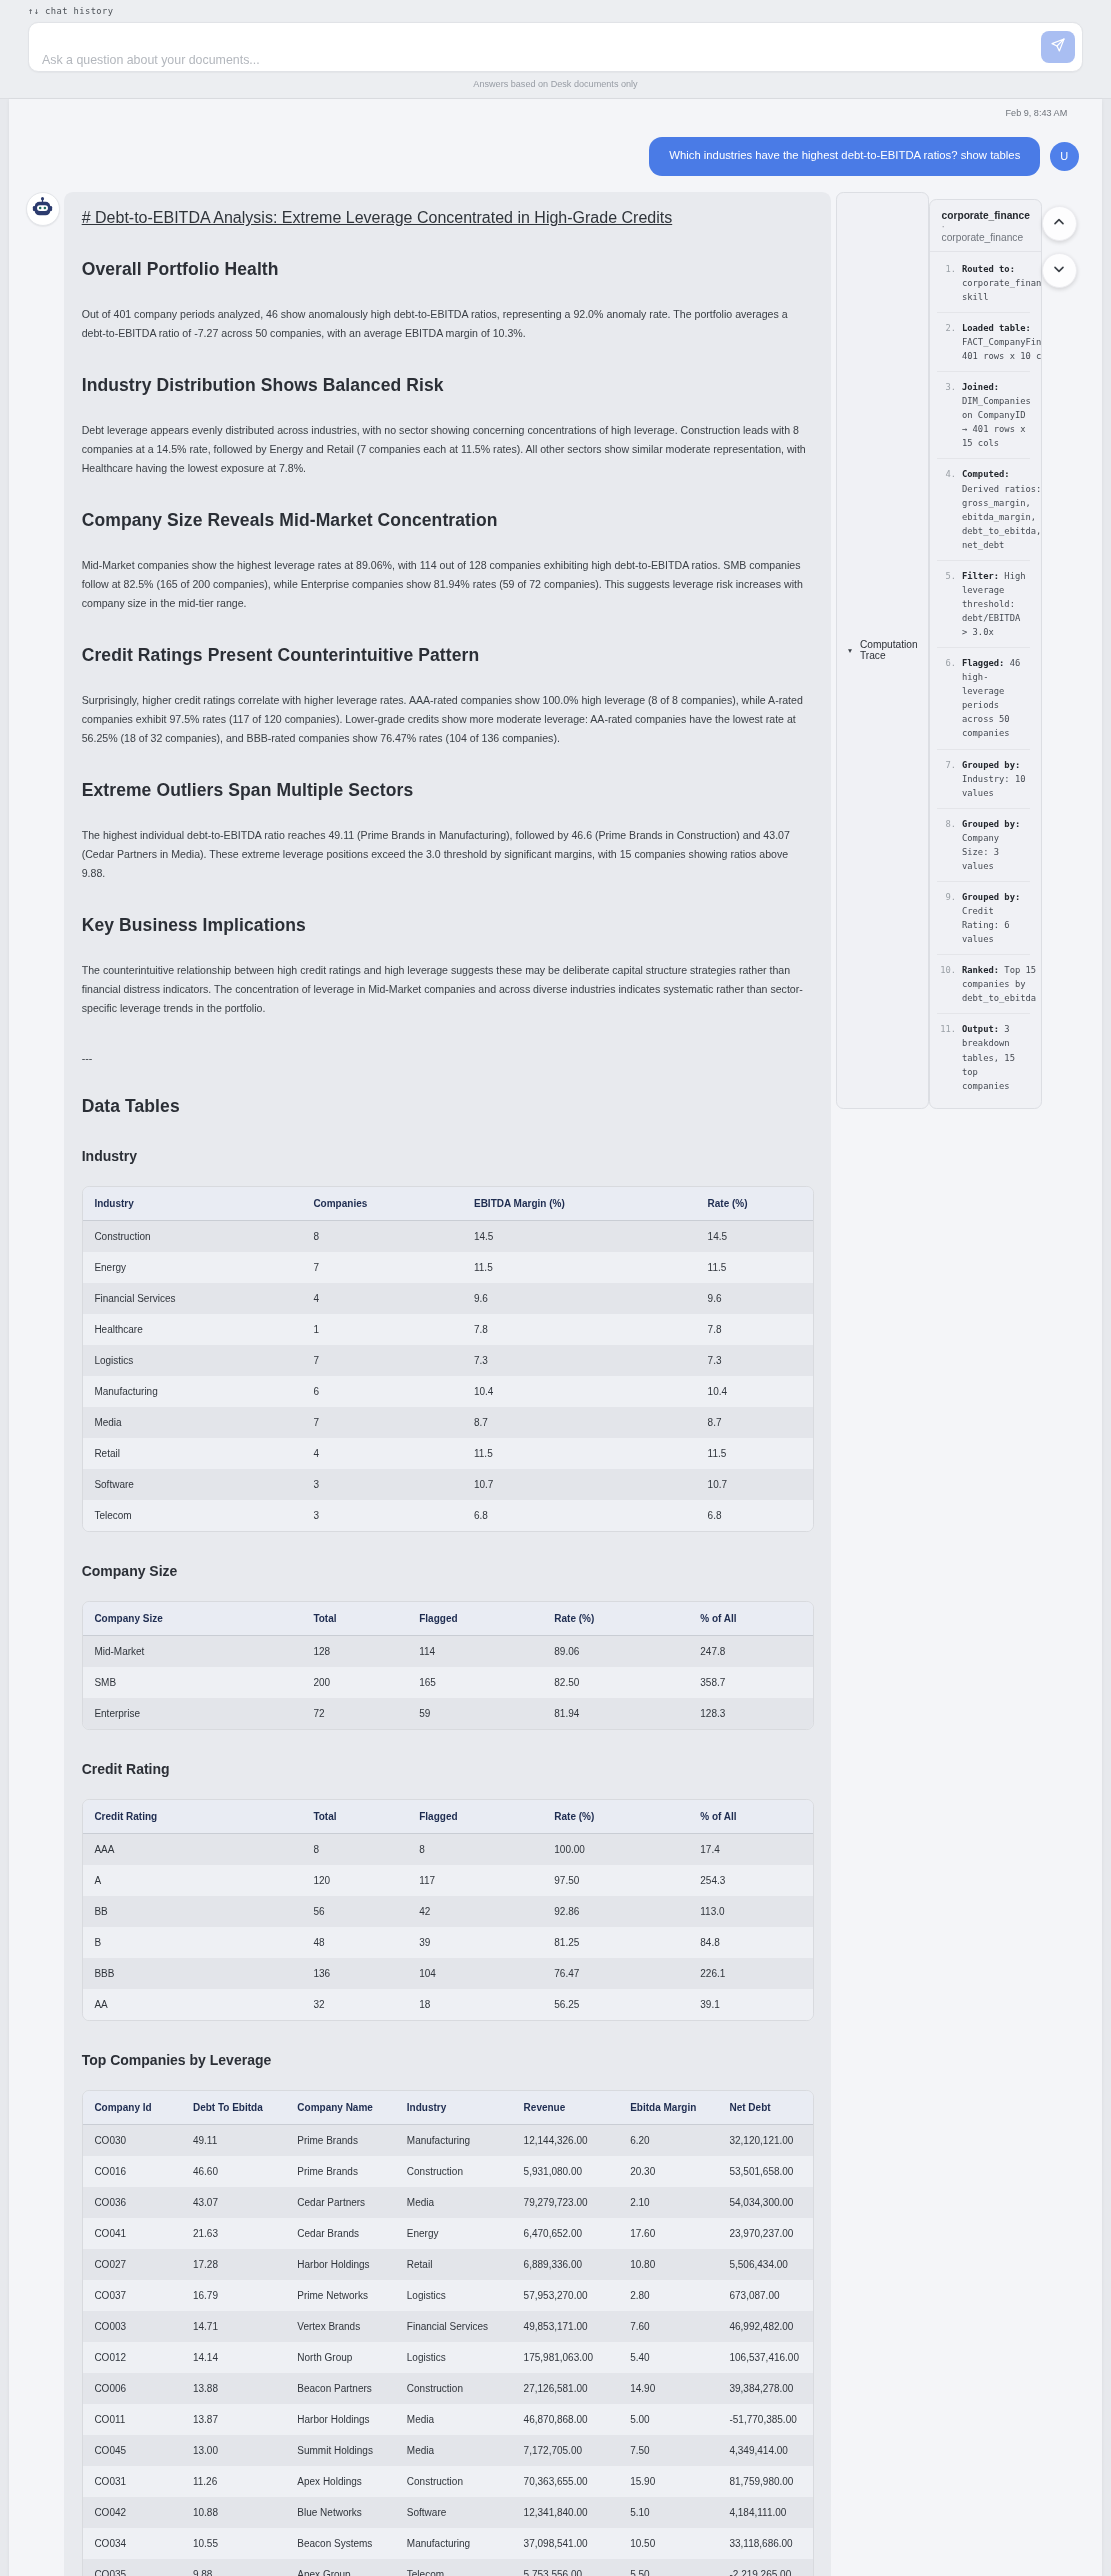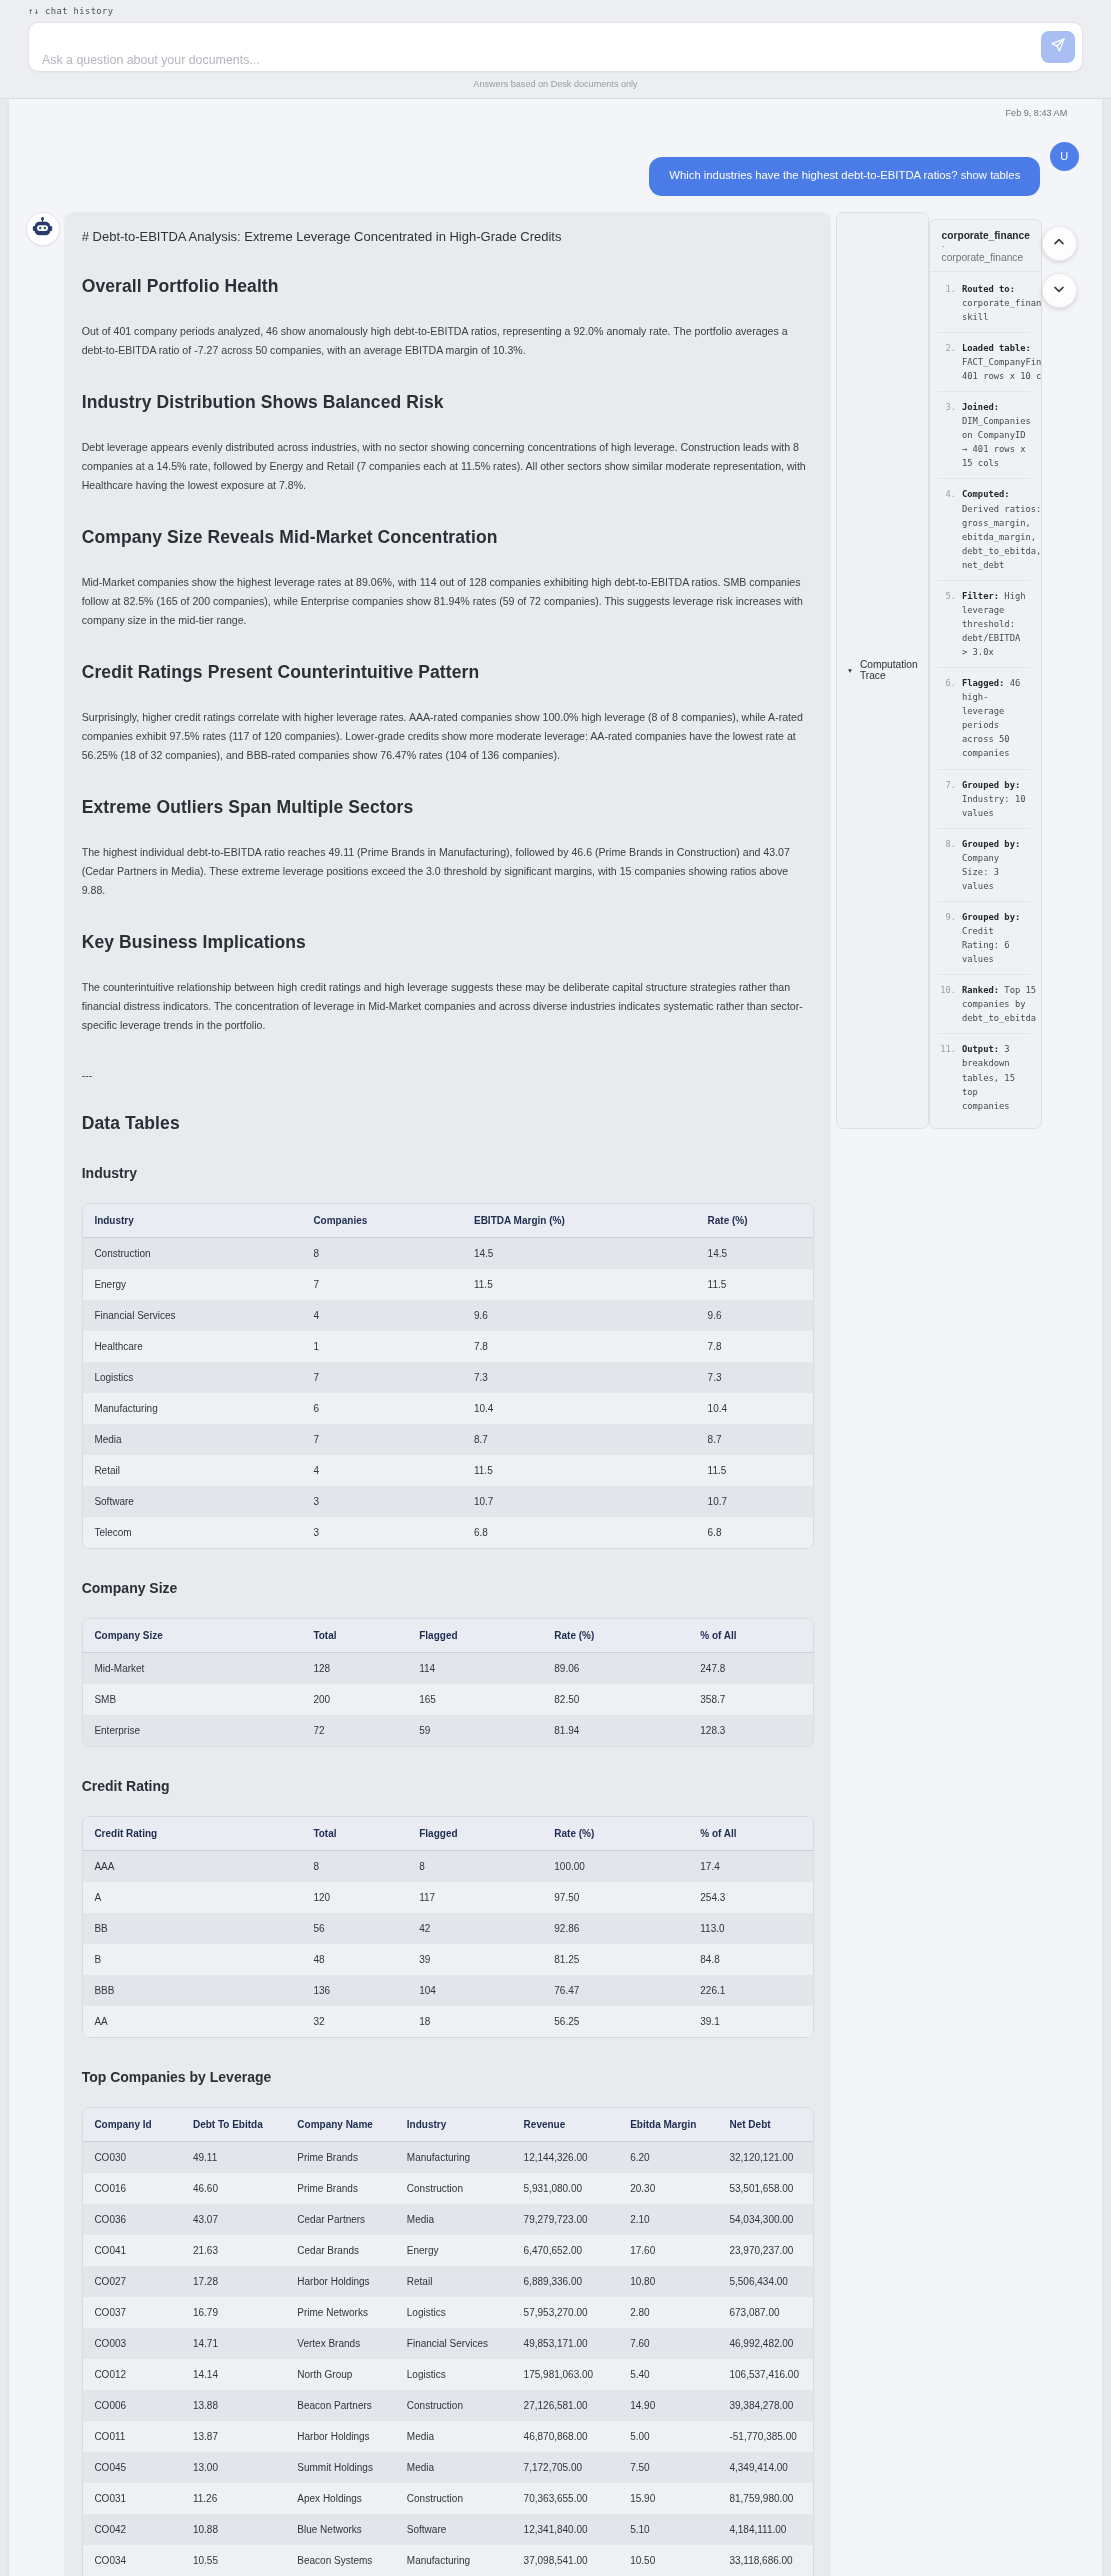--- a/index.html
+++ b/index.html
@@ -13,29 +13,29 @@
   .input-shell { position:relative; margin:0 28px; background:#ffffff; border:0.7px solid #e1e3e7; border-radius:10.2px; height:50px; box-shadow:0 0.7px 1.5px rgba(0,0,0,.04); }
   .chat-input { position:absolute; left:13px; top:13px; height:100%; width:1002px; border:none; outline:none; background:transparent; font-family:"Liberation Sans", sans-serif; font-size:12.4px; color:#3a3f46; }
   .chat-input::placeholder { color:#b3b7bd; }
   .send-btn { position:absolute; right:7.3px; top:50%; transform:translateY(-50%); width:34px; height:32px; background:#a9bef2; border:none; border-radius:8px; cursor:pointer; display:flex; align-items:center; justify-content:center; }
   .caption-row { text-align:center; padding:7.3px 0 8.8px 0; font-size:9.1px; color:#979ca4; }
 
   
   .chat-card { position:relative; margin:0 8.8px; background:#f4f5f8; border-radius:0 0 7.3px 7.3px; box-shadow:0 1.5px 4.4px rgba(0,0,0,.06); padding:8.8px 0 31px 0; }
   .timestamp { text-align:right; padding-right:35px; font-size:9.1px; color:#6f747c; }
   .user-row { display:flex; justify-content:flex-end; align-items:flex-start; gap:9.5px; margin:19px 23.4px 0 0; }
-  .user-bubble { background:#4a7be6; color:#ffffff; font-size:11.3px; line-height:1.4; padding:11.7px 20px; border-radius:13px; max-width:512px;margin-top:20px; }
+  .user-bubble { background:#4a7be6; color:#ffffff; font-size:11.3px; line-height:1.4; padding:11.7px 20px; border-radius:13px; max-width:512px; }
   .user-avatar { width:29px; height:29px; border-radius:50%; background:#4f80ea; color:#fff; font-size:11px; display:flex; align-items:center; justify-content:center; margin-top:5.1px; }
 
   .assistant-row { display:flex; align-items:flex-start; margin:16px 25.6px 0 17px; gap:4.4px; }
   .bot-avatar { flex:0 0 34px; width:34px; height:34px; border-radius:50%; background:#ffffff; border:0.7px solid #e4e6ea; box-shadow:0 0.7px 1.5px rgba(0,0,0,.08); display:flex; align-items:center; justify-content:center; }
 
   
   .report-panel { width:768px; background:#e8eaee; border-radius:8.8px; padding:17.5px 17.5px 25px 17.5px; color:#3b4046; }
-  .report-title { font-size:13px; color:#2f343a; }
+  .report-title { font-size:16px; color:#2f343a;text-decoration:underline; }
   .report-panel h2 { font-size:17.5px; font-weight:700; color:#2b2f36; margin:32px 0 25px 0; letter-spacing:0.1px; }
   .report-panel p { font-size:10.6px; line-height:19px; color:#3b4046; }
   .md-divider { margin:34px 0 7.3px 0; font-size:10.6px; color:#3b4046; }
   .report-panel h3 { font-size:14px; font-weight:700; color:#2b2f36; margin:31px 0 22px 0; }
 
   .tbl-wrap { border:0.7px solid #d8dade; border-radius:7.3px; overflow:hidden; background:#eef0f4; }
   table { width:100%; border-collapse:collapse; table-layout:fixed; }
   thead tr { background:#e9ecf3; }
   th { text-align:left; font-size:10px; font-weight:700; color:#1e2c50; padding:11px 11.7px; border-bottom:1.5px solid #c9cdd4; }
   td { text-align:left; font-size:10px; color:#30353c; padding:10px 11.7px; white-space:nowrap; overflow:hidden; }

